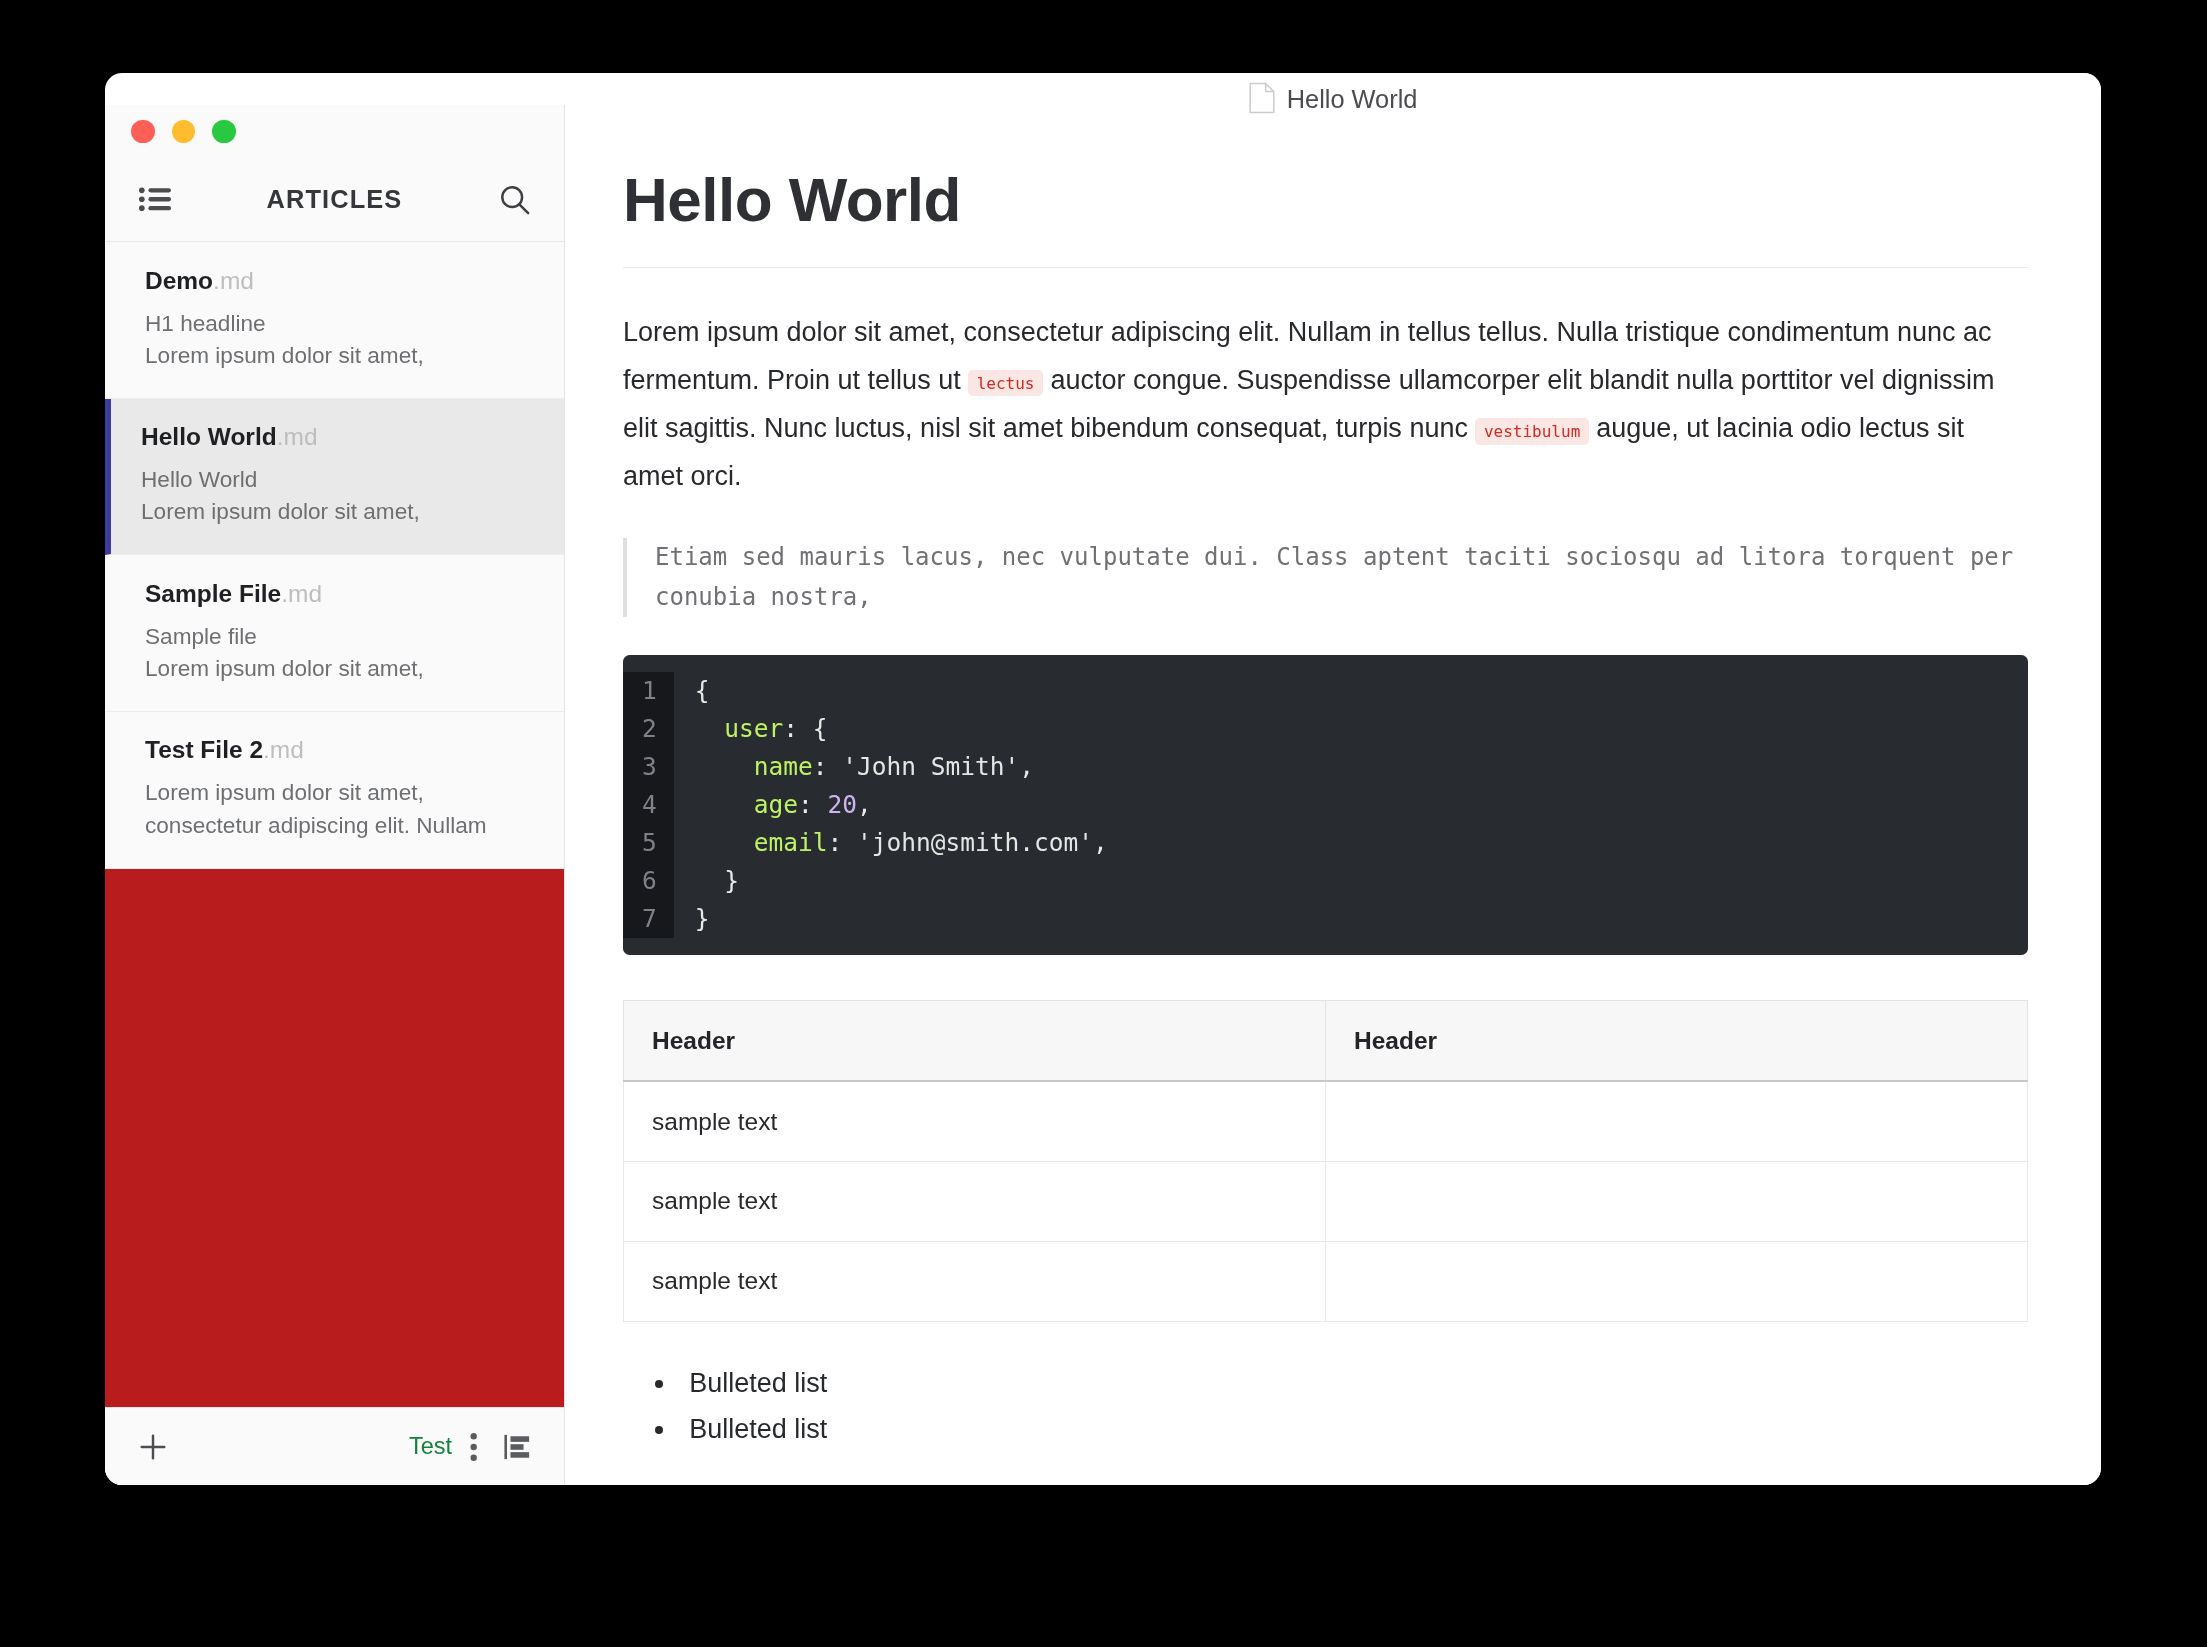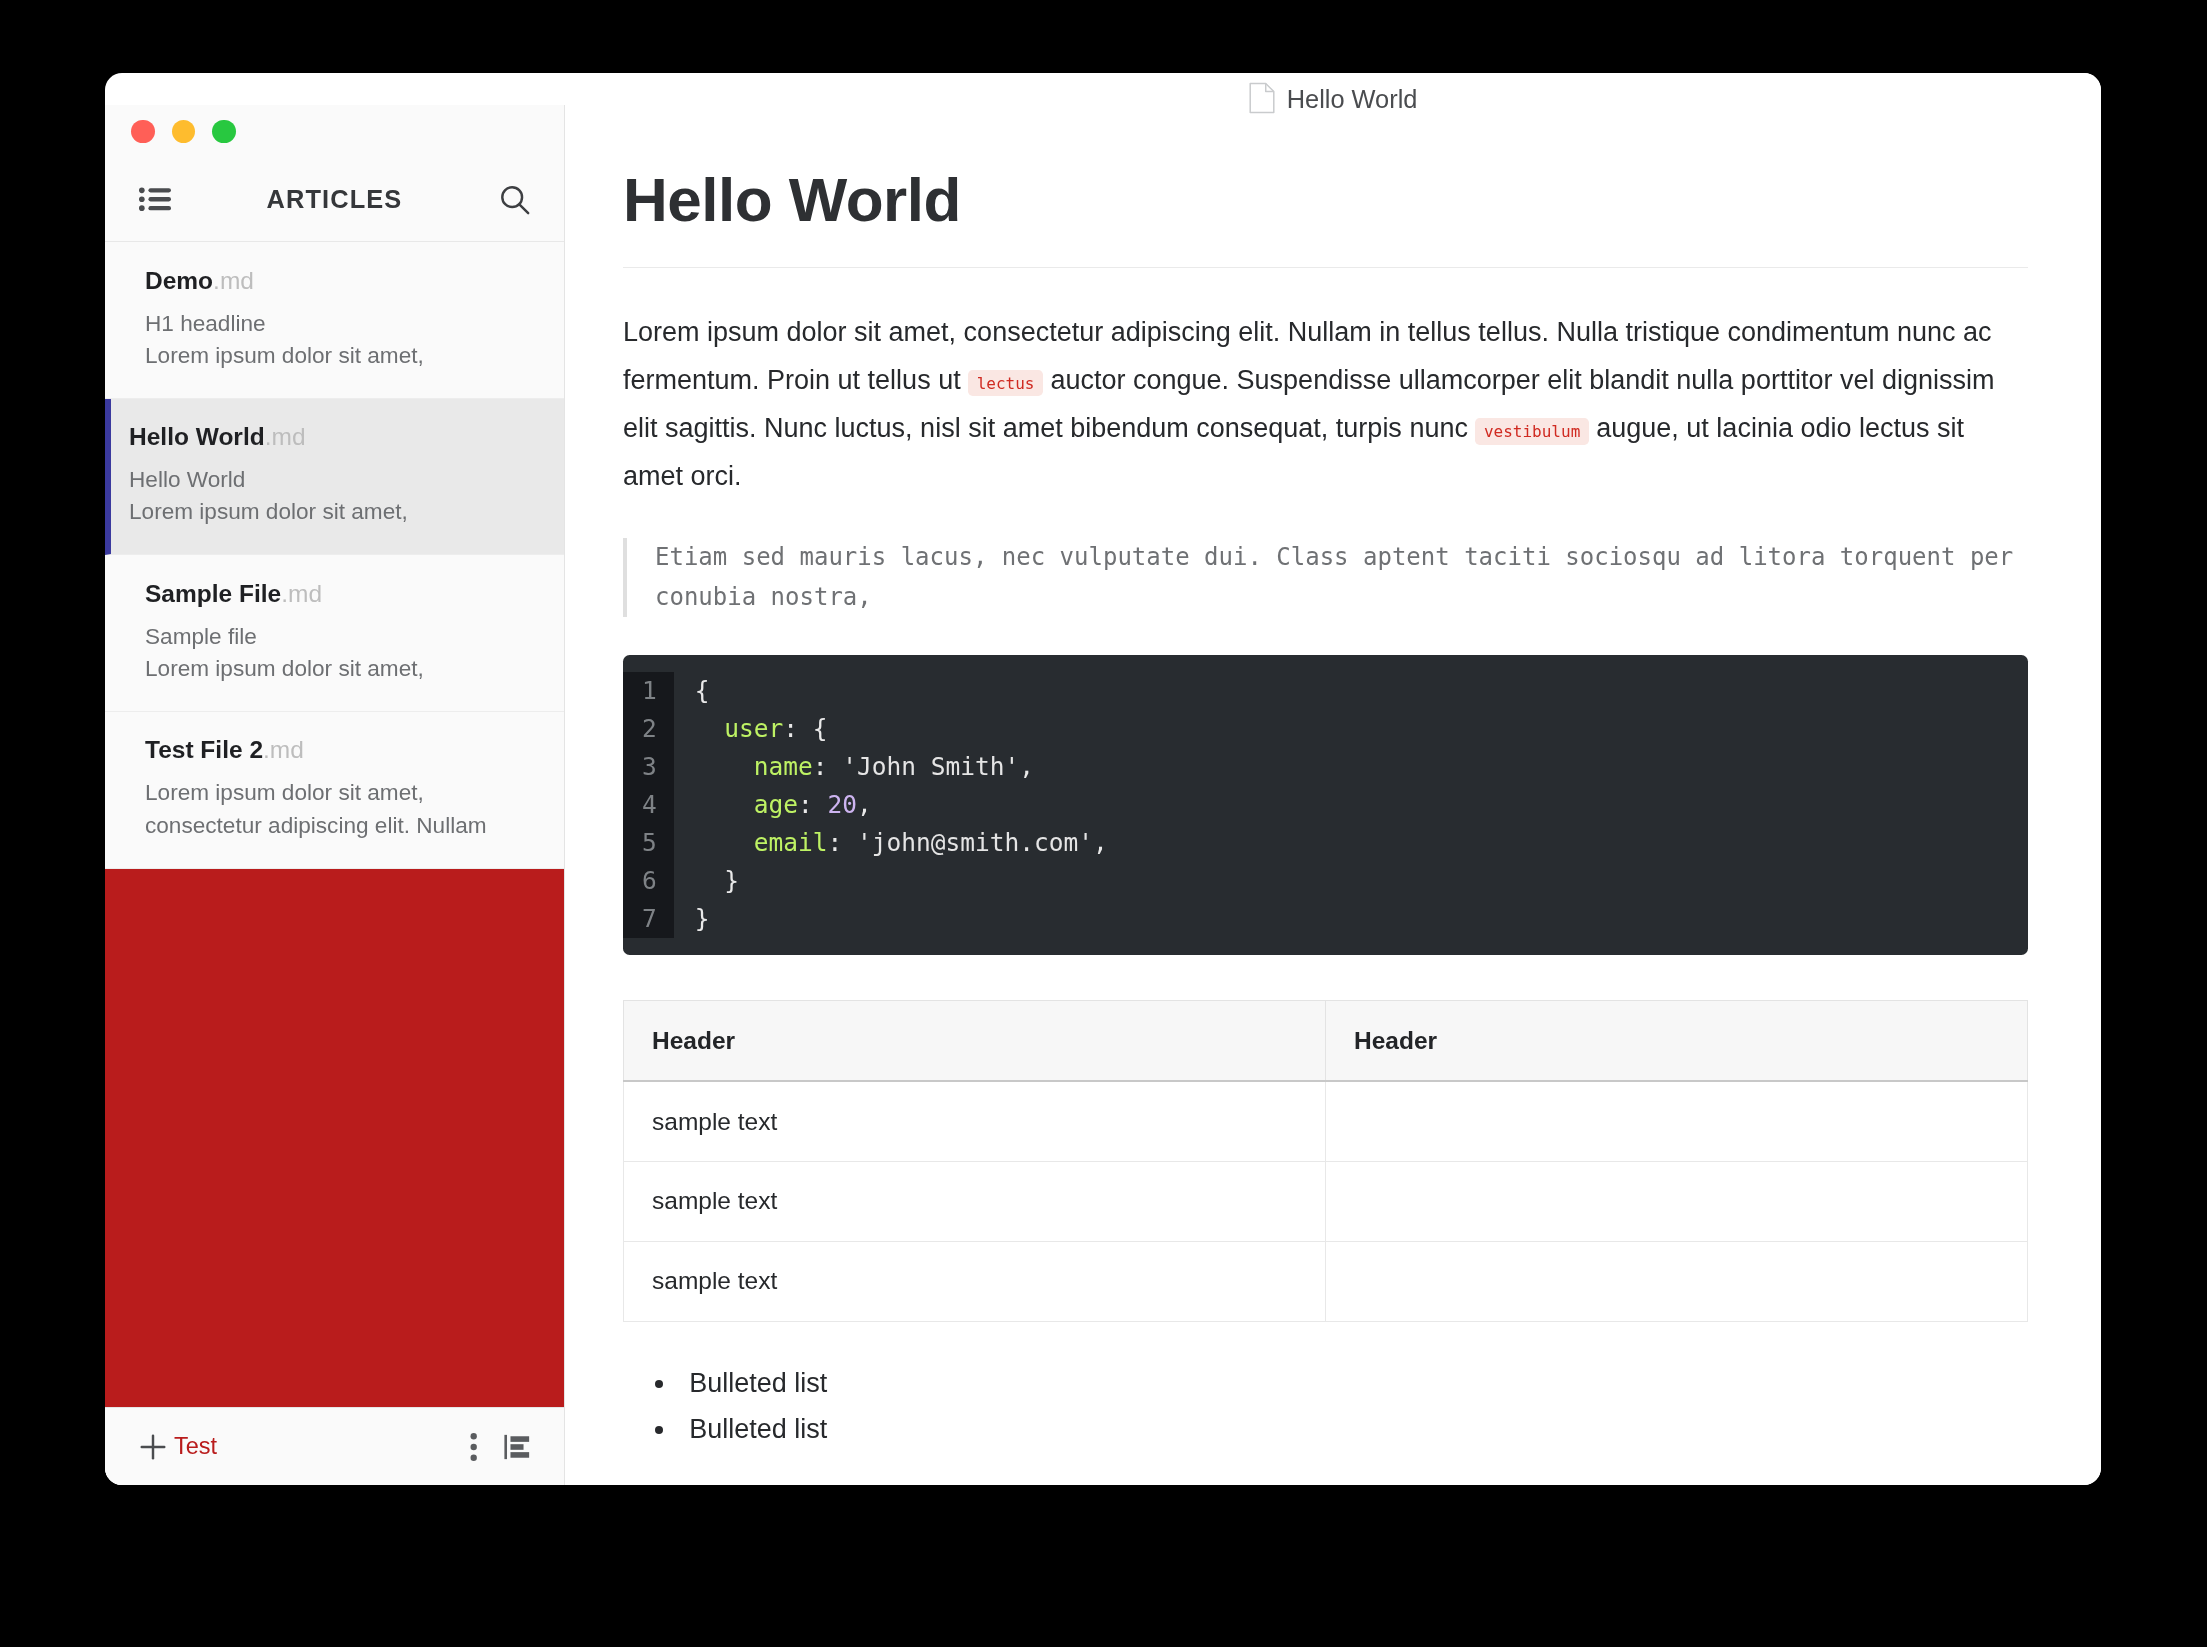--- a/index.html
+++ b/index.html
@@ -97,21 +97,21 @@
   .file-item {
     padding: 24.5px 34px 26px 40px;
     border-bottom: 0.9px solid #ededed;
     cursor: pointer;
     position: relative;
     background: #fafafa;
   }
   .file-item.active {
     background: #e9e9e9;
     border-left: 6.6px solid #3b3a9e;
-    padding-left: 18px;
+    padding-left: 30px;
   }
   .file-name {
     font-size: 24.5px;
     font-weight: 700;
     color: #1f2023;
     margin-bottom: 13px;
     white-space: nowrap;
   }
   .file-name .ext {
     font-weight: 400;
@@ -126,23 +126,23 @@
   .sidebar-footer {
     height: 77px;
     border-top: 0.9px solid #e6e6e6;
     display: flex;
     align-items: center;
     padding: 0 26px;
     background: #fafafa;
   }
   .footer-label {
     flex: 1;
-    text-align: left;
+    text-align: right;
     font-size: 23.5px;
-    color: #b91c1c;
+    color: #15803d;
   }
 
   
   .content {
     flex: 1;
     background: #ffffff;
     display: flex;
     flex-direction: column;
     overflow: hidden;
   }

